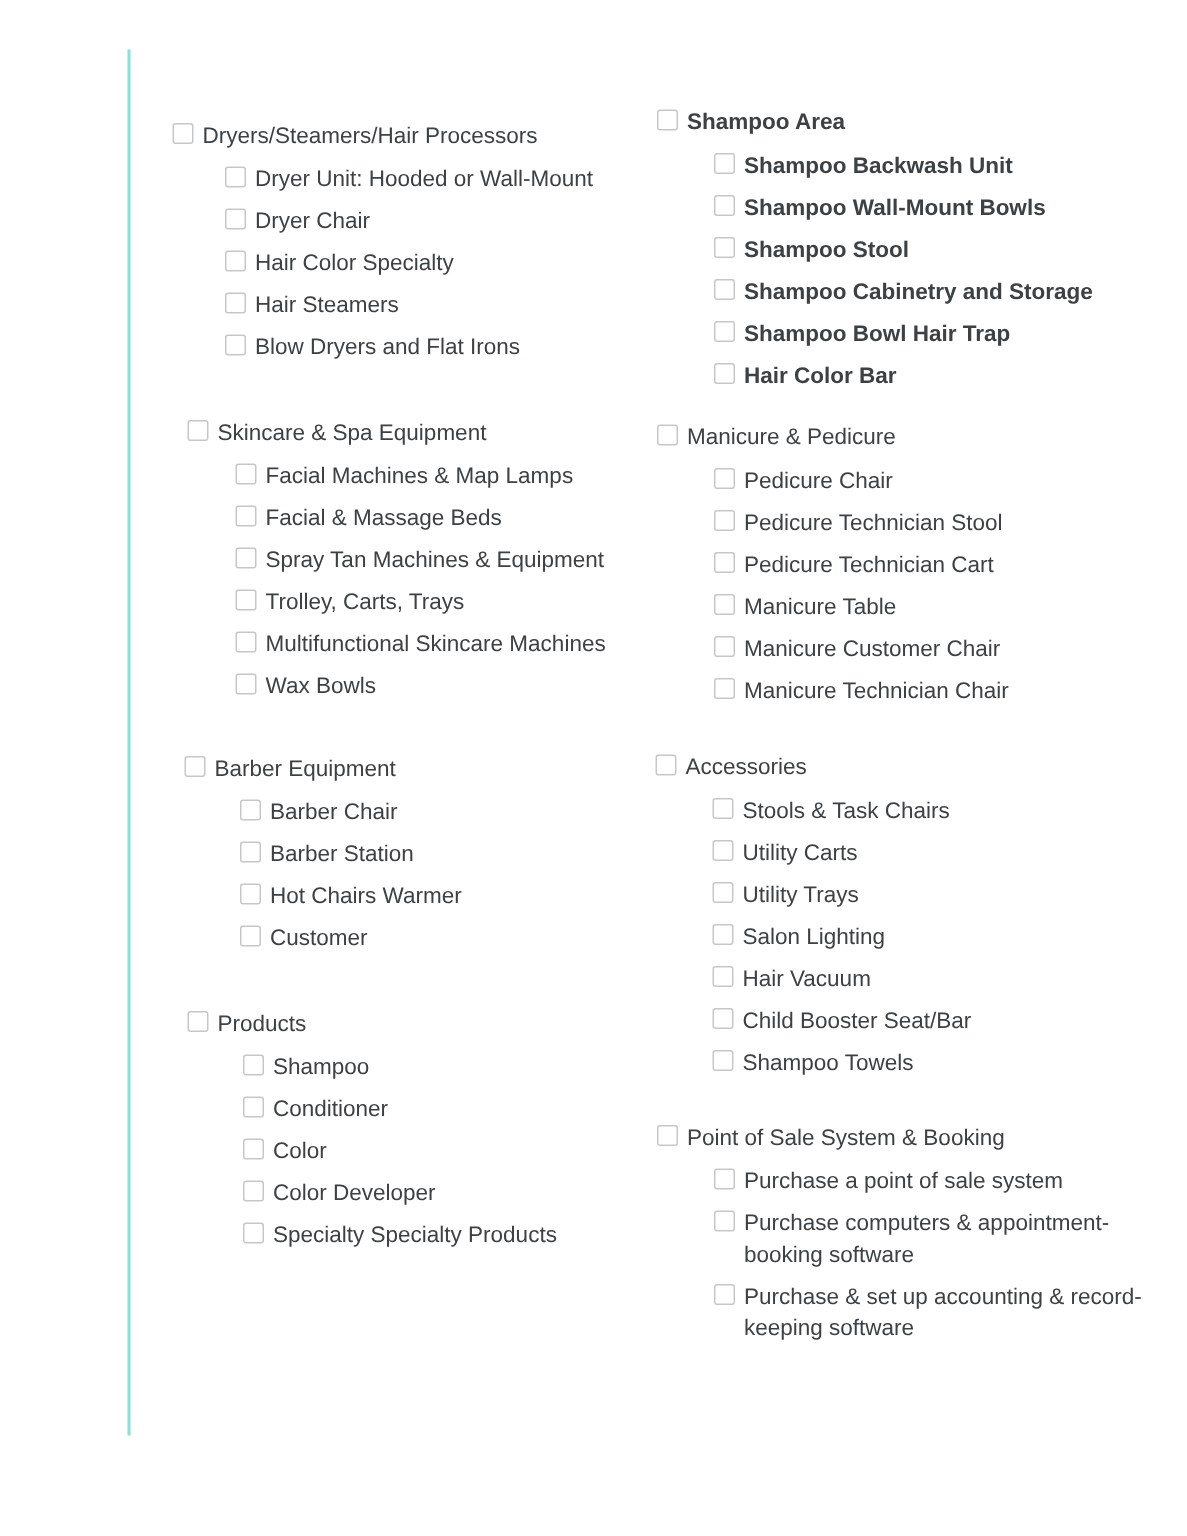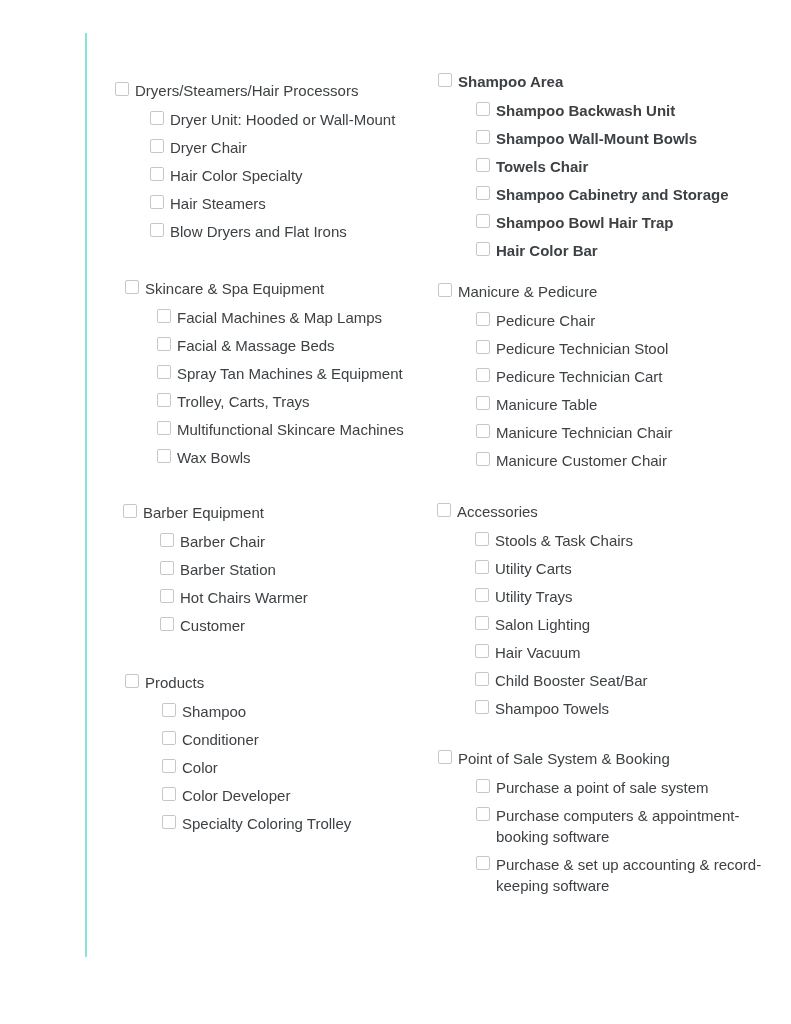--- a/index.html
+++ b/index.html
@@ -149,40 +149,40 @@
       <div class="row item-row">
         <span class="checkbox" style="border-color: rgb(197, 199, 201);"></span>
         <span class="label">Color</span>
       </div>
       <div class="row item-row">
         <span class="checkbox" style="border-color: rgb(197, 199, 201);"></span>
         <span class="label">Color Developer</span>
       </div>
       <div class="row item-row">
         <span class="checkbox" style="border-color: rgb(197, 199, 201);"></span>
-        <span class="label">Specialty Coloring Trolley</span>
+        <span class="label">Specialty Specialty Products</span>
       </div>
     </div>
 
   <div class="section" style="left:438px; top:71px; width:340px;font-weight:bold; --indent:38px;">
       <div class="row header-row">
         <span class="checkbox" style="border-color: rgb(197, 199, 201);"></span>
         <span class="label">Shampoo Area</span>
       </div>
       <div class="row item-row">
         <span class="checkbox" style="border-color: rgb(197, 199, 201);"></span>
         <span class="label">Shampoo Backwash Unit</span>
       </div>
       <div class="row item-row">
         <span class="checkbox" style="border-color: rgb(197, 199, 201);"></span>
         <span class="label">Shampoo Wall-Mount Bowls</span>
       </div>
       <div class="row item-row">
         <span class="checkbox" style="border-color: rgb(197, 199, 201);"></span>
-        <span class="label">Towels Chair</span>
+        <span class="label">Shampoo Stool</span>
       </div>
       <div class="row item-row">
         <span class="checkbox" style="border-color: rgb(197, 199, 201);"></span>
         <span class="label">Shampoo Cabinetry and Storage</span>
       </div>
       <div class="row item-row">
         <span class="checkbox" style="border-color: rgb(197, 199, 201);"></span>
         <span class="label">Shampoo Bowl Hair Trap</span>
       </div>
       <div class="row item-row">
@@ -206,25 +206,25 @@
       <div class="row item-row">
         <span class="checkbox" style="border-color: rgb(197, 199, 201);"></span>
         <span class="label">Pedicure Technician Cart</span>
       </div>
       <div class="row item-row">
         <span class="checkbox" style="border-color: rgb(197, 199, 201);"></span>
         <span class="label">Manicure Table</span>
       </div>
       <div class="row item-row">
         <span class="checkbox" style="border-color: rgb(197, 199, 201);"></span>
+        <span class="label">Manicure Customer Chair</span>
+      </div>
+      <div class="row item-row">
+        <span class="checkbox" style="border-color: rgb(197, 199, 201);"></span>
         <span class="label">Manicure Technician Chair</span>
-      </div>
-      <div class="row item-row">
-        <span class="checkbox" style="border-color: rgb(197, 199, 201);"></span>
-        <span class="label">Manicure Customer Chair</span>
       </div>
     </div>
   <div class="section" style="left:437px; top:501px; width:340px; --indent:38px;">
       <div class="row header-row">
         <span class="checkbox" style="border-color: rgb(197, 199, 201);"></span>
         <span class="label">Accessories</span>
       </div>
       <div class="row item-row">
         <span class="checkbox" style="border-color: rgb(197, 199, 201);"></span>
         <span class="label">Stools &amp; Task Chairs</span>

